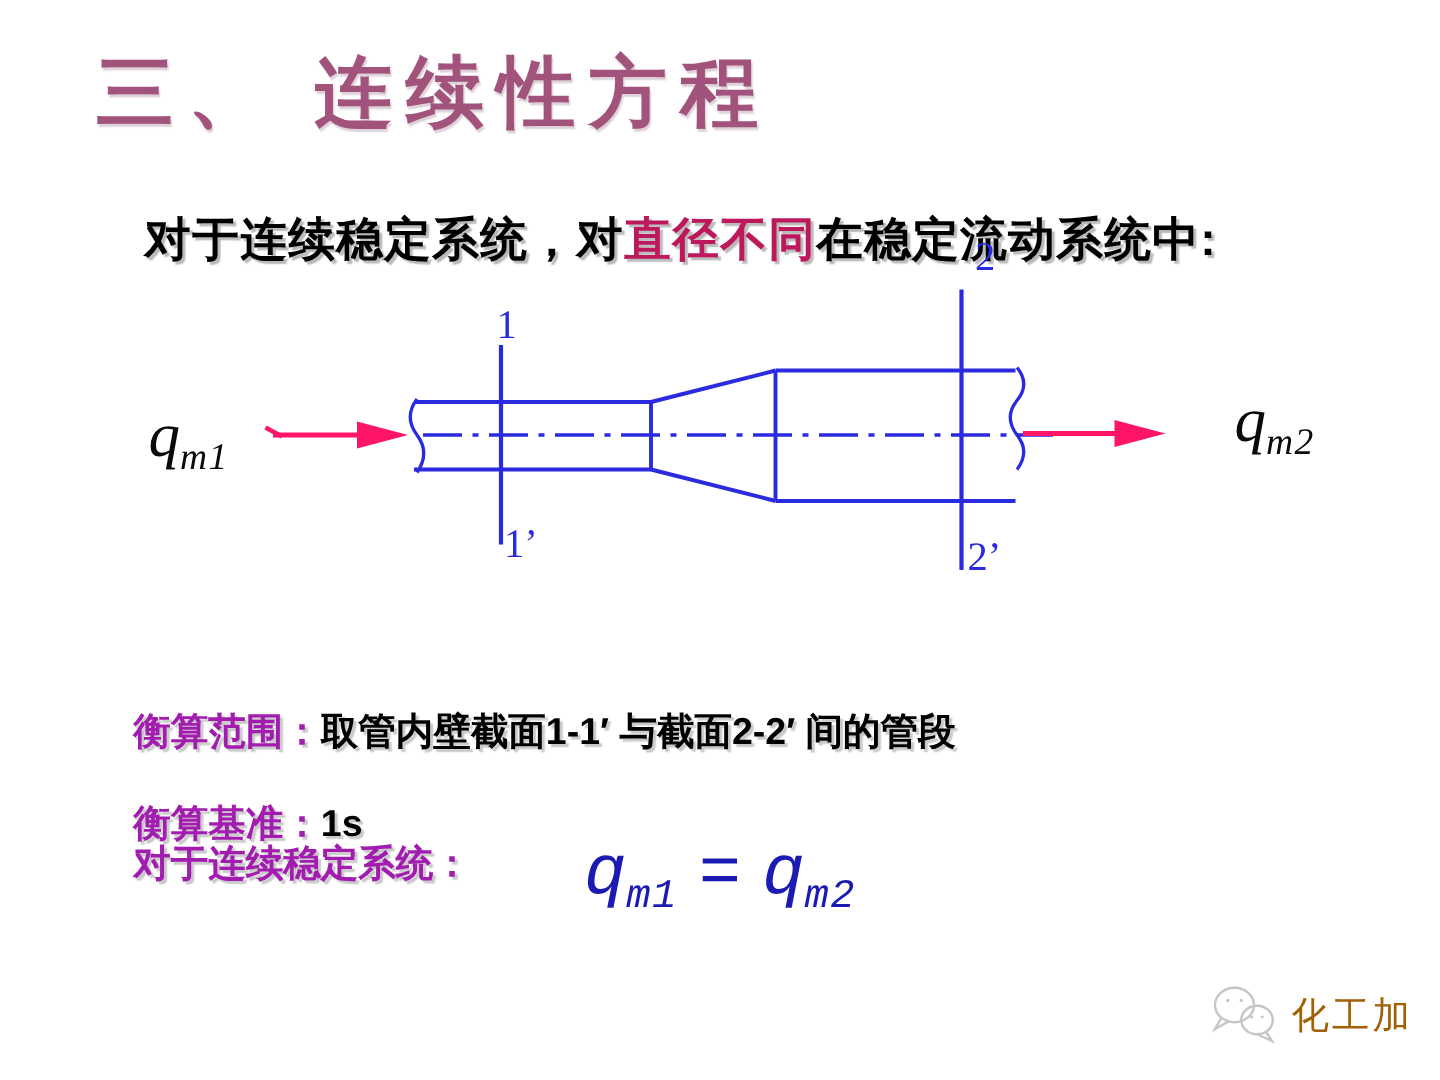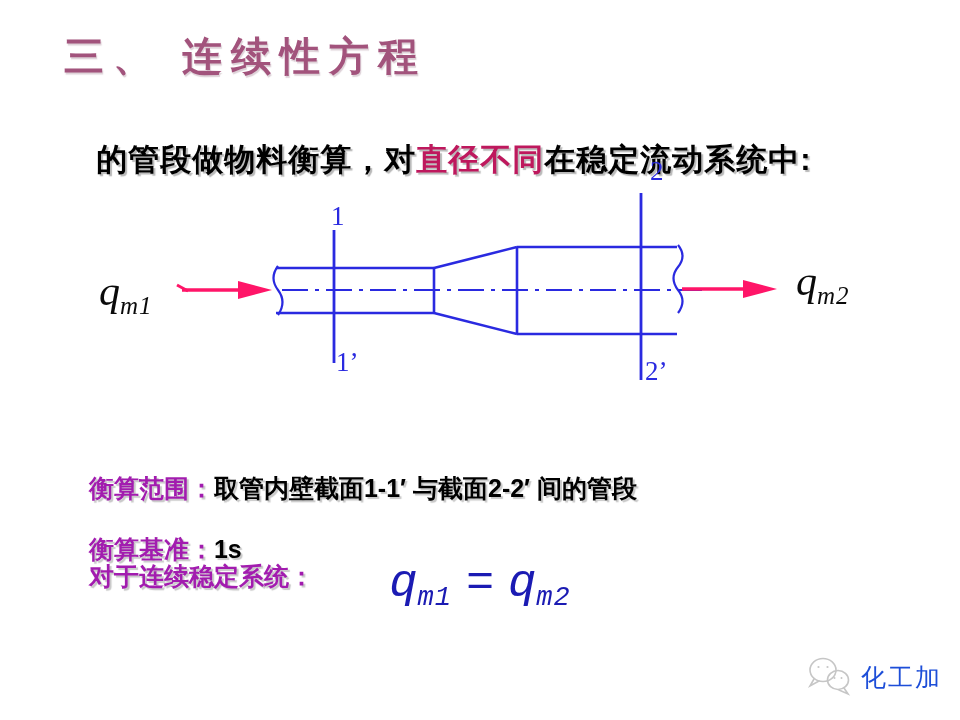--- a/index.html
+++ b/index.html
@@ -3,21 +3,21 @@
 <meta charset="utf-8">
 <style>
   html,body{margin:0;padding:0;}
   body{
     width:960px;height:720px;position:relative;background:#ffffff;
     font-family:"Liberation Sans", sans-serif;overflow:hidden;
   }
   
   .slide-title{
     position:absolute;left:64px;top:34px;
-    font-size:40px;font-weight:bold;color:#a2537c;
+    font-size:52px;font-weight:bold;color:#a2537c;
     letter-spacing:9px;line-height:1.1;
     text-shadow:1px 2px 1px rgba(120,70,95,.25);
     white-space:pre;
   }
   
   .intro{
     position:absolute;left:77px;top:104px;
     font-size:31px;font-weight:bold;color:#000;
     letter-spacing:1px;line-height:1.2;white-space:pre;
     text-shadow:2px 2px 1px rgba(0,0,0,.28);
@@ -52,30 +52,30 @@
     font-size:47px;line-height:1.2;white-space:nowrap;
   }
   .formula sub{font-size:27px;vertical-align:-0.35em;letter-spacing:1px;}
   .formula .eq{font-style:normal;padding:0 14px;}
   
   .watermark{
     position:absolute;left:806px;top:656px;
     display:flex;align-items:center;gap:7px;
   }
   .watermark .wm-text{
-    color:#1d4ed8;font-size:25px;letter-spacing:2px;line-height:1;white-space:nowrap;
+    color:#a16207;font-size:25px;letter-spacing:2px;line-height:1;white-space:nowrap;
   }
 </style>
 </head>
 <body>
 
 <div class="slide-title">三、 连续性方程</div>
 
 <div class="intro">
-  <span>的管段做物料衡算，对</span><span class="hl">直径不同</span><span>在稳定流动系统中:</span>
+  <span>对于连续稳定系统，对</span><span class="hl">直径不同</span><span>在稳定流动系统中:</span>
 </div>
 
 <svg class="diagram" viewBox="0 0 960 720" xmlns="http://www.w3.org/2000/svg">
   <g stroke="#2a2ae0" stroke-width="2.6" fill="none">
 
     <path d="M276 268 H434"></path>
     <path d="M276 313 H434"></path>
 
     <path d="M278 266 q-9 12 0 24 q9 12 0 25" stroke-width="2.2"></path>
 
@@ -110,21 +110,21 @@
 </svg>
 
 <div class="diag-label" style="left:331px;top:203px;">1</div>
 <div class="diag-label" style="left:336px;top:349px;">1’</div>
 <div class="diag-label" style="left:650px;top:158px;">2</div>
 <div class="diag-label" style="left:645px;top:358px;">2’</div>
 
 <div class="q-label" style="left:99px;top:270px;">
   <span>q</span><sub>m1</sub>
 </div>
-<div class="q-label" style="left:796px;top:260px;">
+<div class="q-label" style="left:823px;top:260px;">
   <span>q</span><sub>m2</sub>
 </div>
 
 <div class="bline" style="top:443px;">
   <span class="lbl">衡算范围：</span><span class="txt">取管内壁截面1-1′ 与截面2-2′ 间的管段</span>
 </div>
 <div class="bline" style="top:504px;">
   <span class="lbl">衡算基准：</span><span class="txt">1s</span>
 </div>
 <div class="bline" style="top:531px;">

